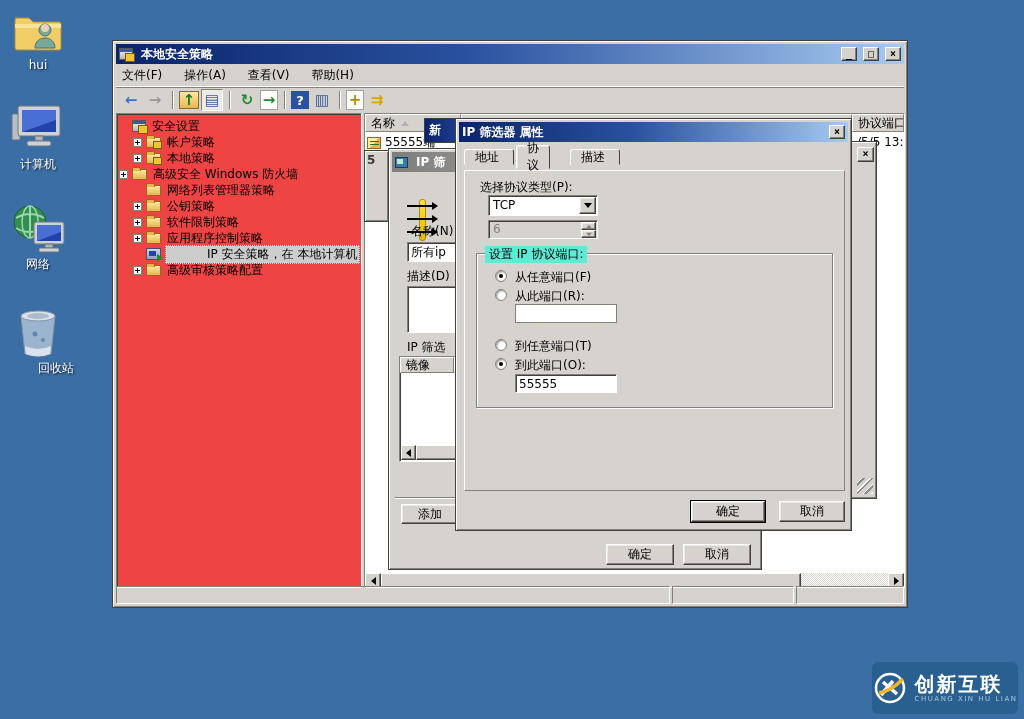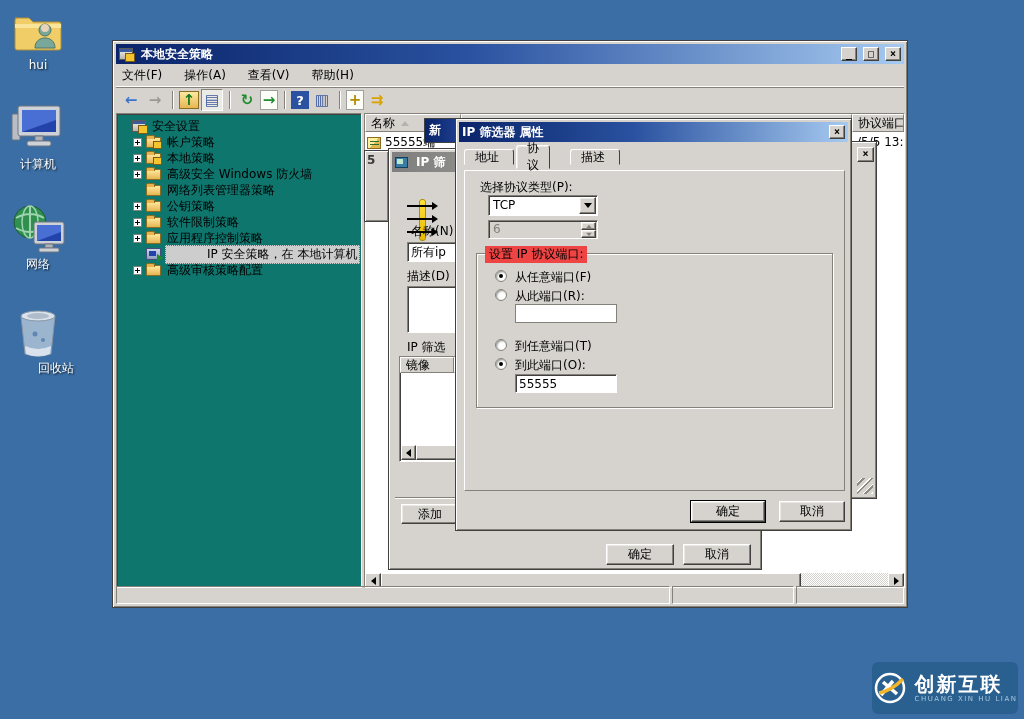--- a/index.html
+++ b/index.html
@@ -12,21 +12,21 @@
          box-shadow: inset 1px 1px 0 #fff, inset -1px -1px 0 #848278, inset 2px 2px 0 #d6d3ce; padding:3px; }
   .tbar { height:20px; display:flex; align-items:center; gap:4px; padding:0 3px;
           color:#fff; font-weight:bold; white-space:nowrap; overflow:hidden; }
   .tbar.active   { background:linear-gradient(90deg,#0a246a 0%,#2a52a0 45%,#a6caf0 100%); }
   .tbar.inactive { background:linear-gradient(90deg,#7f7f7f,#c6c3bd); }
   .cap-btn { width:16px; height:14px; flex:0 0 auto; background:#d6d3ce; color:#000;
              border:1px solid; border-color:#fff #404040 #404040 #fff;
              box-shadow:inset -1px -1px 0 #848278; font-size:10px; line-height:11px;
              text-align:center; font-weight:bold; margin-left:2px;
              font-family:"DejaVu Sans Mono",monospace; }
-  .sunken { background:#0f766e; border:1px solid; border-color:#848278 #fff #fff #848278;
+  .sunken { background:#ef4444; border:1px solid; border-color:#848278 #fff #fff #848278;
             box-shadow: inset 1px 1px 0 #404040; text-align: center; }
   .raised { border:1px solid; border-color:#fff #848278 #848278 #fff; }
   .btn { position:absolute; background:#d6d3ce; border:1px solid; border-color:#fff #404040 #404040 #fff;
          box-shadow: inset -1px -1px 0 #848278, inset 1px 1px 0 #ece9e4;
          display:flex; align-items:center; justify-content:center; font-size:12px; }
   .btn.default { box-shadow: 0 0 0 1px #000, inset -1px -1px 0 #848278, inset 1px 1px 0 #ece9e4; }
   .hdr-cell { background:#d6d3ce; border:1px solid; border-color:#fff #848278 #848278 #fff;
               display:flex; align-items:center; padding:0 5px; height:18px; overflow:hidden; white-space:nowrap; }
   .grip { position:absolute; width:16px; height:16px;
           background:repeating-linear-gradient(135deg, transparent 0 3px, #fff 3px 4px, #8d8b82 4px 6px); }
@@ -91,21 +91,21 @@
   .tab { position:absolute; height:16px; padding:0 10px; display:flex; align-items:center;
          background:#d6d3ce; border:1px solid; border-color:#fff #404040 #d6d3ce #fff;
          border-radius:3px 3px 0 0; }
   .tab.front { height:24px; top:-4px !important; z-index:3; box-shadow:inset 1px 1px 0 #ece9e4; }
 
   .radio { position:absolute; width:12px; height:12px; border-radius:50%; background:#fff;
            border:1px solid #848278; box-shadow: inset 1px 1px 2px rgba(0,0,0,.45), inset -1px -1px 1px #fff; }
   .radio.checked::after { content:''; position:absolute; left:3px; top:3px; width:4px; height:4px;
            background:#000; border-radius:50%; }
   .groupbox { position:absolute; border:1px solid #848278; box-shadow:1px 1px 0 #fff, inset 1px 1px 0 #fff; }
-  .group-legend { position:absolute; top:-8px; left:8px; background:#ef4444; padding:0 4px; }
+  .group-legend { position:absolute; top:-8px; left:8px; background:#5eead4; padding:0 4px; }
 
   .lbl { position:absolute; white-space:nowrap; }
   .input { position:absolute; background:#fff; border:1px solid; border-color:#848278 #fff #fff #848278;
            box-shadow:inset 1px 1px 0 #404040; font:12px "DejaVu Sans",sans-serif; padding:1px 3px; }
   .scroll-btn { position:absolute; background:#d6d3ce; border:1px solid; border-color:#fff #404040 #404040 #fff;
            box-shadow:inset -1px -1px 0 #848278; display:flex; align-items:center; justify-content:center; }
   .scroll-track { position:absolute; background:repeating-conic-gradient(#fff 0% 25%, #d6d3ce 0% 50%) 0 0/2px 2px; }
   .scroll-thumb { position:absolute; background:#d6d3ce; border:1px solid; border-color:#fff #404040 #404040 #fff;
            box-shadow:inset -1px -1px 0 #848278; }
 
@@ -226,21 +226,21 @@
     <div class="tree-row" style="padding-left:14px;">
       <span class="expander"></span>
       <span class="ico ico-folder ico-lock"></span>
       <span class="tree-label">帐户策略</span>
     </div>
     <div class="tree-row" style="padding-left:14px;">
       <span class="expander"></span>
       <span class="ico ico-folder ico-lock"></span>
       <span class="tree-label">本地策略</span>
     </div>
-    <div class="tree-row" style="padding-left:14px;">
+    <div class="tree-row" style="">
       <span class="expander"></span>
       <span class="ico ico-folder"></span>
       <span class="tree-label">高级安全 Windows 防火墙</span>
     </div>
     <div class="tree-row" style="padding-left:14px;">
       <span class="exp-space"></span>
       <span class="ico ico-folder"></span>
       <span class="tree-label">网络列表管理器策略</span>
     </div>
     <div class="tree-row" style="padding-left:14px;">

